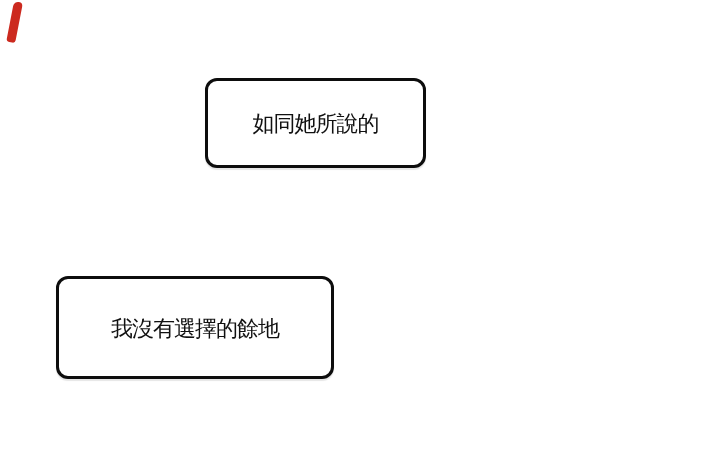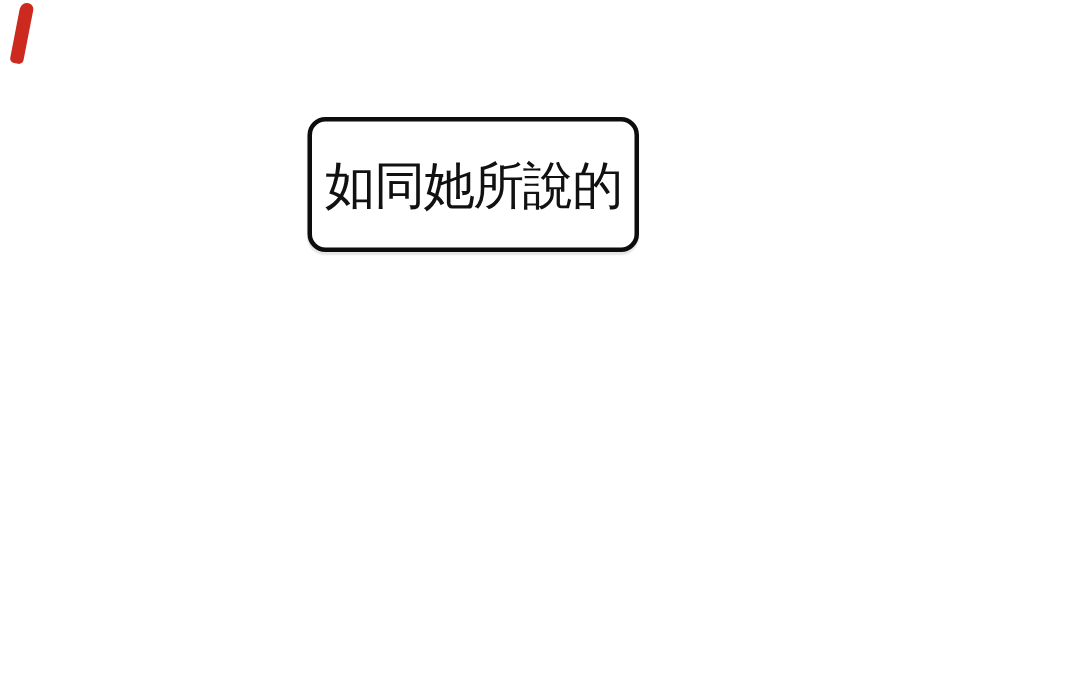--- a/index.html
+++ b/index.html
@@ -43,33 +43,36 @@
     height: 90px;
   }
   .bubble-2 {
     left: 56px;
     top: 276px;
     width: 278px;
     height: 103px;
   }
   .bubble-text {
     color: #111111;
-    font-size: 34px;
+    font-size: 22px;
     font-weight: 500;
     letter-spacing: -1px;
     line-height: 1;
     white-space: nowrap;
     padding-top: 2px;
   }
 </style>
 </head>
 <body>
 
 <div class="page">
 
   <div class="ink-stroke" style="background: rgb(204, 42, 31);"></div>
 
   <div class="speech-bubble bubble-1">
     <span class="bubble-text">如同她所說的</span>
   </div>
 
+  <div class="speech-bubble bubble-2">
+    <span class="bubble-text">我沒有選擇的餘地</span>
+  </div>
 
 </div>
 
 </body></html>

